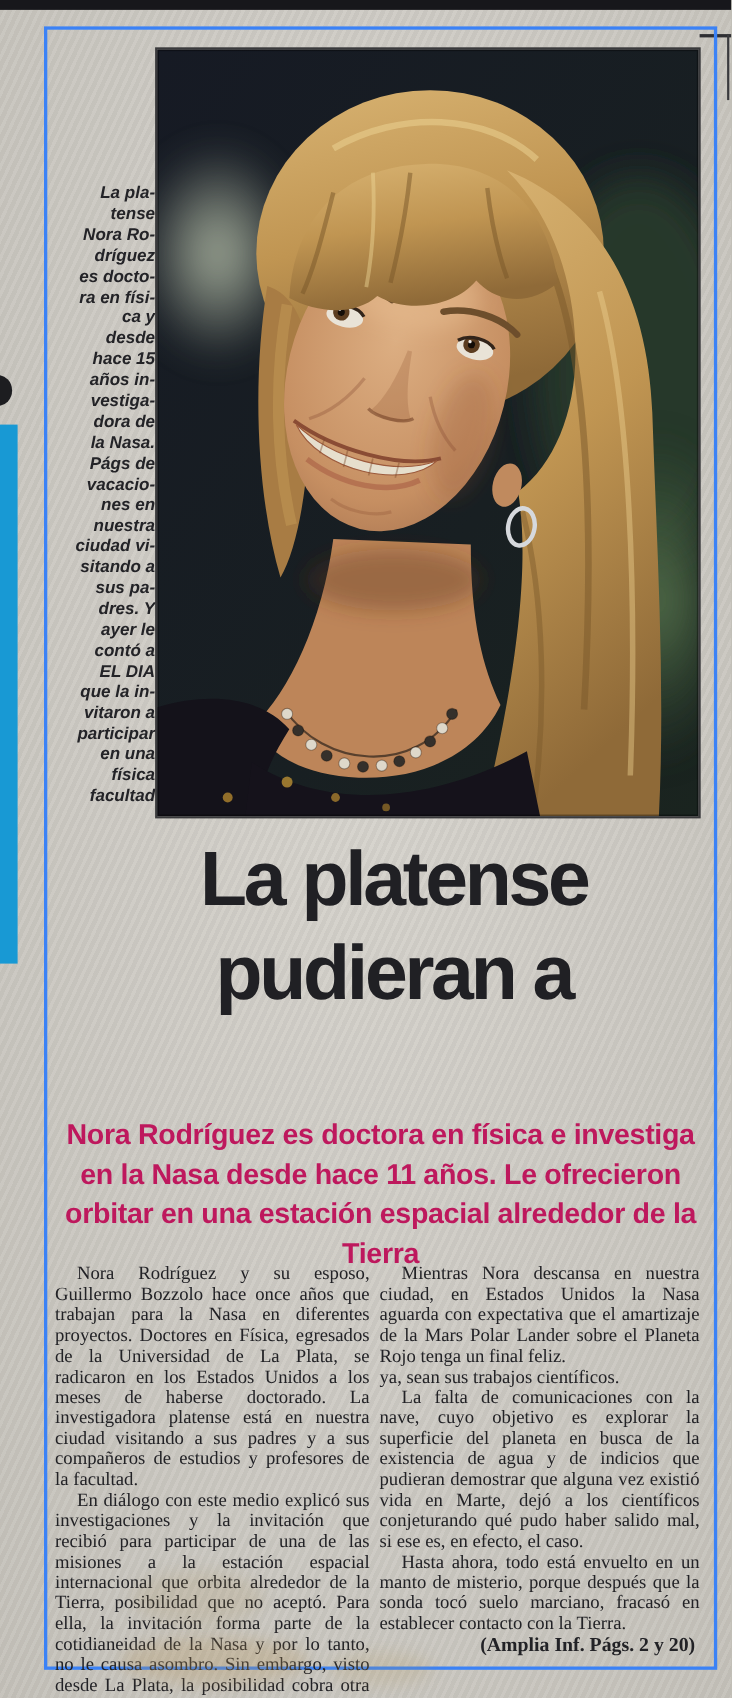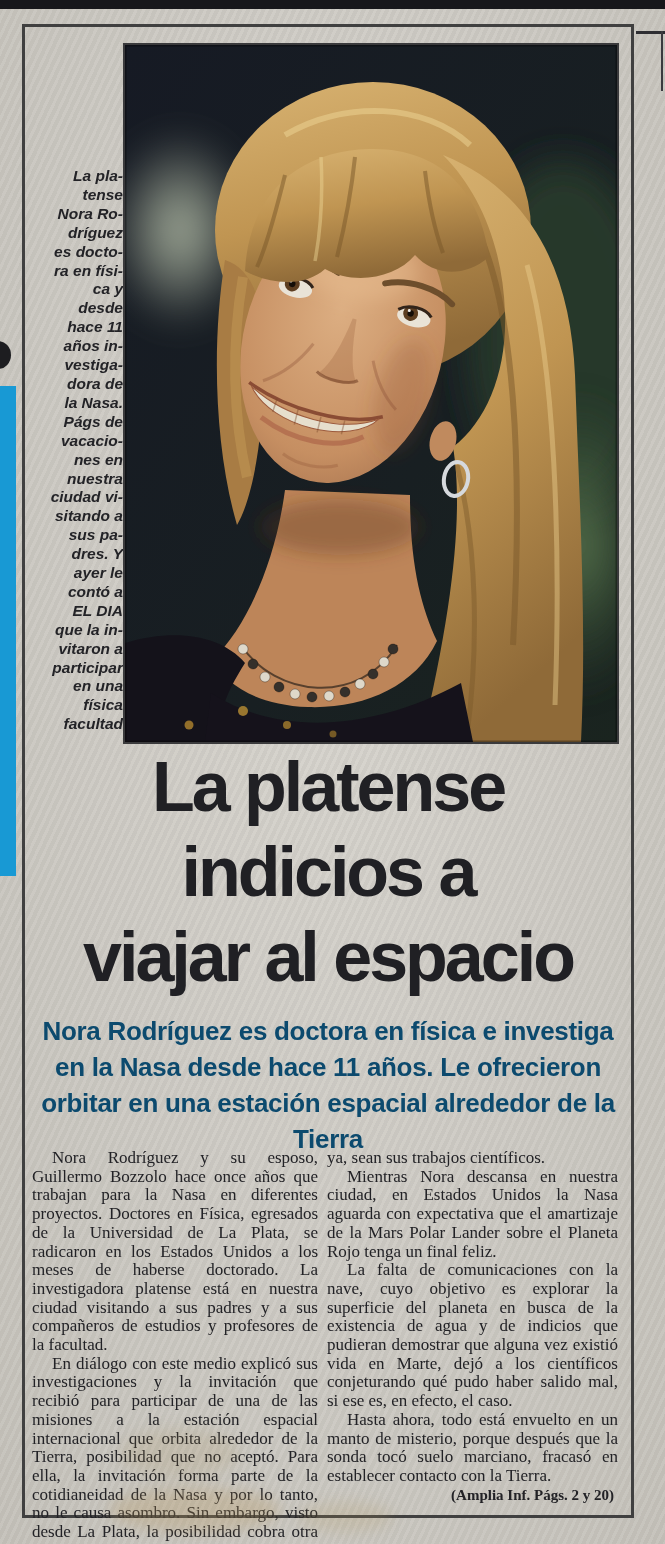--- a/index.html
+++ b/index.html
@@ -7,45 +7,45 @@
         background:var(--paper,#d2cfc8);font-family:"Liberation Sans",sans-serif;}
   .page::before{content:"";position:absolute;inset:0;pointer-events:none;
         background:repeating-linear-gradient(115deg,rgba(255,255,255,.045) 0 3px,rgba(0,0,0,.028) 3px 7px),
                    radial-gradient(ellipse at 50% 40%,rgba(255,255,255,.10),rgba(60,55,45,.09));}
   .top-rule{position:absolute;left:0;top:0;width:665px;height:9px;background:#17171b;}
   .side-rule{position:absolute;left:636px;top:31px;width:29px;height:3px;background:#2e2e32;}
   .edge-vline{position:absolute;left:661px;top:31px;width:2px;height:60px;background:#3a3a3e;}
   .blue-stripe{position:absolute;left:0;top:386px;width:16px;height:490px;background:var(--stripe_blue,#1899d4);}
   .edge-glyph{position:absolute;left:-15px;top:341px;width:26px;height:28px;background:#1d1d20;border-radius:50%;}
 
-  .frame{position:absolute;left:22px;top:24px;width:606px;height:1488px;border:3px solid #404040;}
+  .frame{position:absolute;left:40px;top:24px;width:606px;height:1488px;border:3px solid #3b82f6;}
 
   .caption{position:absolute;left:5px;top:140px;width:93px;text-align:right;
            font-weight:bold;font-style:italic;font-size:15.5px;line-height:18.9px;color:#232327;}
 
   .photo{position:absolute;left:100px;top:18px;width:492px;height:697px;margin:0;
          outline:2px solid #3a3a3c;background:#141821;}
   .photo svg{display:block;width:100%;height:100%;}
 
-  .headline{position:absolute;left:0;top:718px;width:100%;margin:0;text-align:center;
+  .headline{position:absolute;left:0;top:718px;width:100%;margin:12px;text-align:center;
             font-size:70px;line-height:85px;font-weight:bold;letter-spacing:-3px;color:#202024;}
   .headline span{display:block;}
 
   .subhead{position:absolute;left:50%;transform:translateX(-50%);top:986px;width:594px;margin:0;
            text-align:center;font-size:26px;line-height:36px;font-weight:bold;
-           letter-spacing:-.3px;color:#0c4a6e;}
+           letter-spacing:-.3px;color:#be185d;}
 
   .bodycols{position:absolute;left:0;top:1106px;width:100%;height:378px;margin-top:16px;}
   .col{position:absolute;top:0;font-family:"Liberation Serif",serif;font-size:17px;
        line-height:18.7px;text-align:justify;color:#222226;}
   .col-left{left:7px;width:286px;}
   .col-right{left:302px;width:291px;}
   .col p{margin:0;}
   .indent{text-indent:20px;}
-  .more{font-weight:bold;text-align:right;margin-top:14px;font-size:15px;
+  .more{font-weight:bold;text-align:right;margin-top:14px;font-size:18px;
         font-family:"Liberation Serif",serif;padding-right:4px;}
 
   .stain{position:absolute;border-radius:50%;filter:blur(7px);pointer-events:none;}
   .stain-1{left:110px;top:1488px;width:170px;height:44px;background:rgba(178,148,88,.28);}
   .stain-2{left:298px;top:1502px;width:95px;height:30px;background:rgba(178,148,88,.18);}
   .stain-3{left:120px;top:1428px;width:120px;height:50px;background:rgba(168,140,84,.16);}
 </style>
 </head>
 <body>
 
@@ -61,21 +61,21 @@
 
     <div class="caption">
         <div class="cap-line">La pla-</div>
         <div class="cap-line">tense</div>
         <div class="cap-line">Nora Ro-</div>
         <div class="cap-line">dríguez</div>
         <div class="cap-line">es docto-</div>
         <div class="cap-line">ra en físi-</div>
         <div class="cap-line">ca y</div>
         <div class="cap-line">desde</div>
-        <div class="cap-line">hace 11</div>
+        <div class="cap-line">hace 15</div>
         <div class="cap-line">años in-</div>
         <div class="cap-line">vestiga-</div>
         <div class="cap-line">dora de</div>
         <div class="cap-line">la Nasa.</div>
         <div class="cap-line">Págs de</div>
         <div class="cap-line">vacacio-</div>
         <div class="cap-line">nes en</div>
         <div class="cap-line">nuestra</div>
         <div class="cap-line">ciudad vi-</div>
         <div class="cap-line">sitando a</div>
@@ -202,34 +202,33 @@
           <circle cx="118" cy="666" r="5" fill="#b08832" opacity=".85"></circle>
           <circle cx="162" cy="680" r="4" fill="#a87f2e" opacity=".8"></circle>
           <circle cx="208" cy="689" r="3.5" fill="#8d6b28" opacity=".8"></circle>
         </g>
         <rect width="492" height="697" fill="none" stroke="rgba(0,0,0,.35)" stroke-width="3"></rect>
       </svg>
     </figure>
 
     <h1 class="headline">
       <span>La platense</span>
-      <span>indicios a</span>
-      <span>viajar al espacio</span>
+      <span>pudieran a</span>
     </h1>
 
     <p class="subhead">Nora Rodríguez es doctora en física e investiga en la Nasa desde hace 11 años. Le ofrecieron orbitar en una estación espacial alrededor de la Tierra</p>
 
     <div class="bodycols">
       <div class="col col-left">
         <p class="para indent">Nora Rodríguez y su esposo, Guillermo Bozzolo hace once años que trabajan para la Nasa en diferentes proyectos. Doctores en Física, egresados de la Universidad de La Plata, se radicaron en los Estados Unidos a los meses de haberse doctorado. La investigadora platense está en nuestra ciudad visitando a sus padres y a sus compañeros de estudios y profesores de la facultad.</p>
         <p class="para indent">En diálogo con este medio explicó sus investigaciones y la invitación que recibió para participar de una de las misiones a la estación espacial internacional que orbita alrededor de la Tierra, posibilidad que no aceptó. Para ella, la invitación forma parte de la cotidianeidad de la Nasa y por lo tanto, no le causa asombro. Sin embargo, visto desde La Plata, la posibilidad cobra otra dimensión aunque lo importante, desde</p>
       </div>
       <div class="col col-right">
+        <p class="para indent">Mientras Nora descansa en nuestra ciudad, en Estados Unidos la Nasa aguarda con expectativa que el amartizaje de la Mars Polar Lander sobre el Planeta Rojo tenga un final feliz.</p>
         <p class="para">ya, sean sus trabajos científicos.</p>
-        <p class="para indent">Mientras Nora descansa en nuestra ciudad, en Estados Unidos la Nasa aguarda con expectativa que el amartizaje de la Mars Polar Lander sobre el Planeta Rojo tenga un final feliz.</p>
         <p class="para indent">La falta de comunicaciones con la nave, cuyo objetivo es explorar la superficie del planeta en busca de la existencia de agua y de indicios que pudieran demostrar que alguna vez existió vida en Marte, dejó a los científicos conjeturando qué pudo haber salido mal, si ese es, en efecto, el caso.</p>
         <p class="para indent">Hasta ahora, todo está envuelto en un manto de misterio, porque después que la sonda tocó suelo marciano, fracasó en establecer contacto con la Tierra.</p>
         <p class="more">(Amplia Inf. Págs. 2 y 20)</p>
       </div>
     </div>
 
   </article>
 
   <div class="stain stain-1"></div>
   <div class="stain stain-2"></div>

